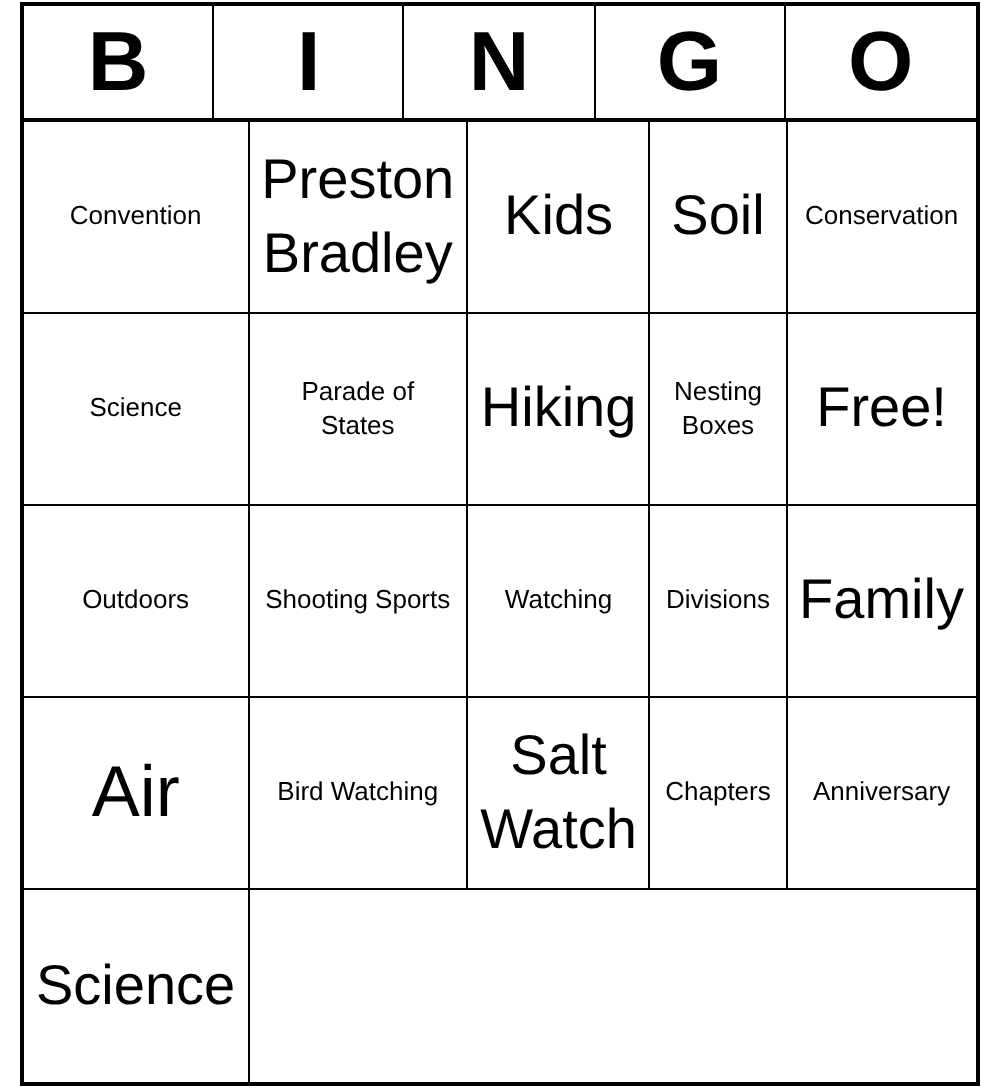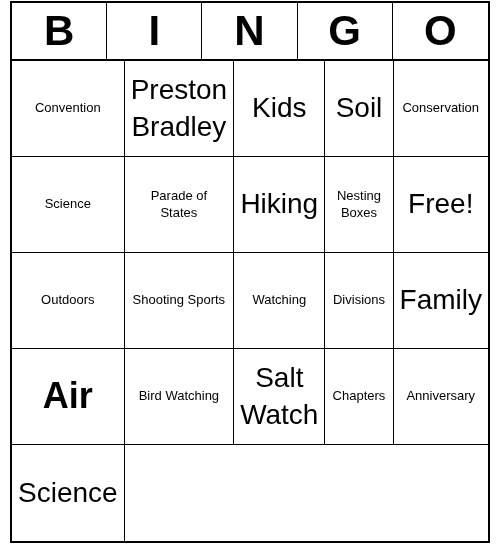--- a/index.html
+++ b/index.html
@@ -76,21 +76,21 @@
       font-weight: normal;
     }
 
     .bingo-cell span.medium {
       font-size: 28px;
       font-weight: normal;
     }
 
     .bingo-cell span.xlarge {
       font-size: 36px;
-      font-weight: bold;
+      font-weight: normal;
     }
   </style>
 </head>
 <body>
 
 <div class="bingo-card">
   <div class="bingo-header">
   <div class="bingo-header-cell">B</div>
       <div class="bingo-header-cell">I</div>
       <div class="bingo-header-cell">N</div>

